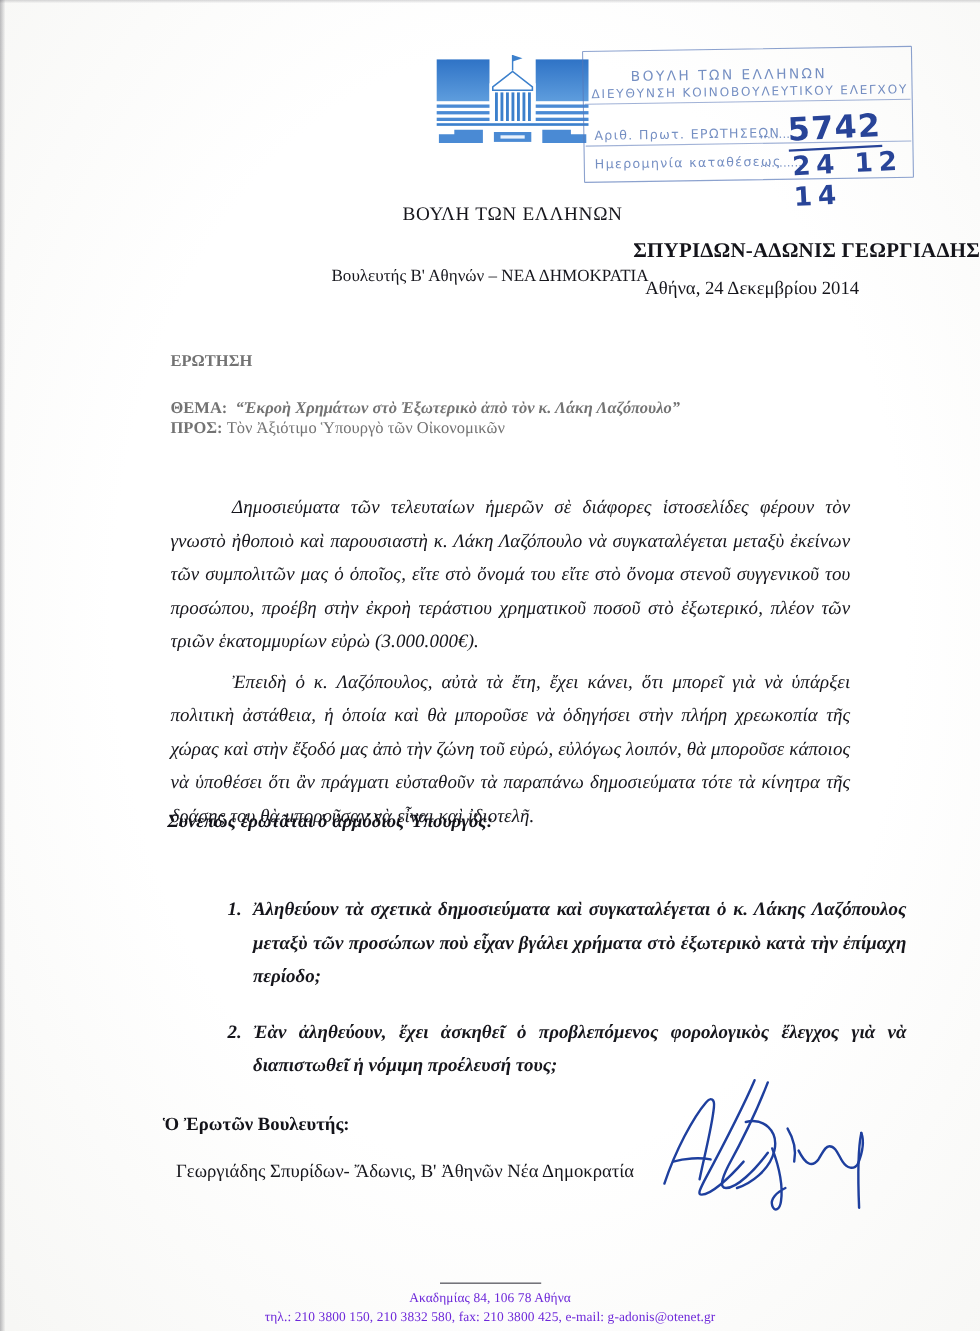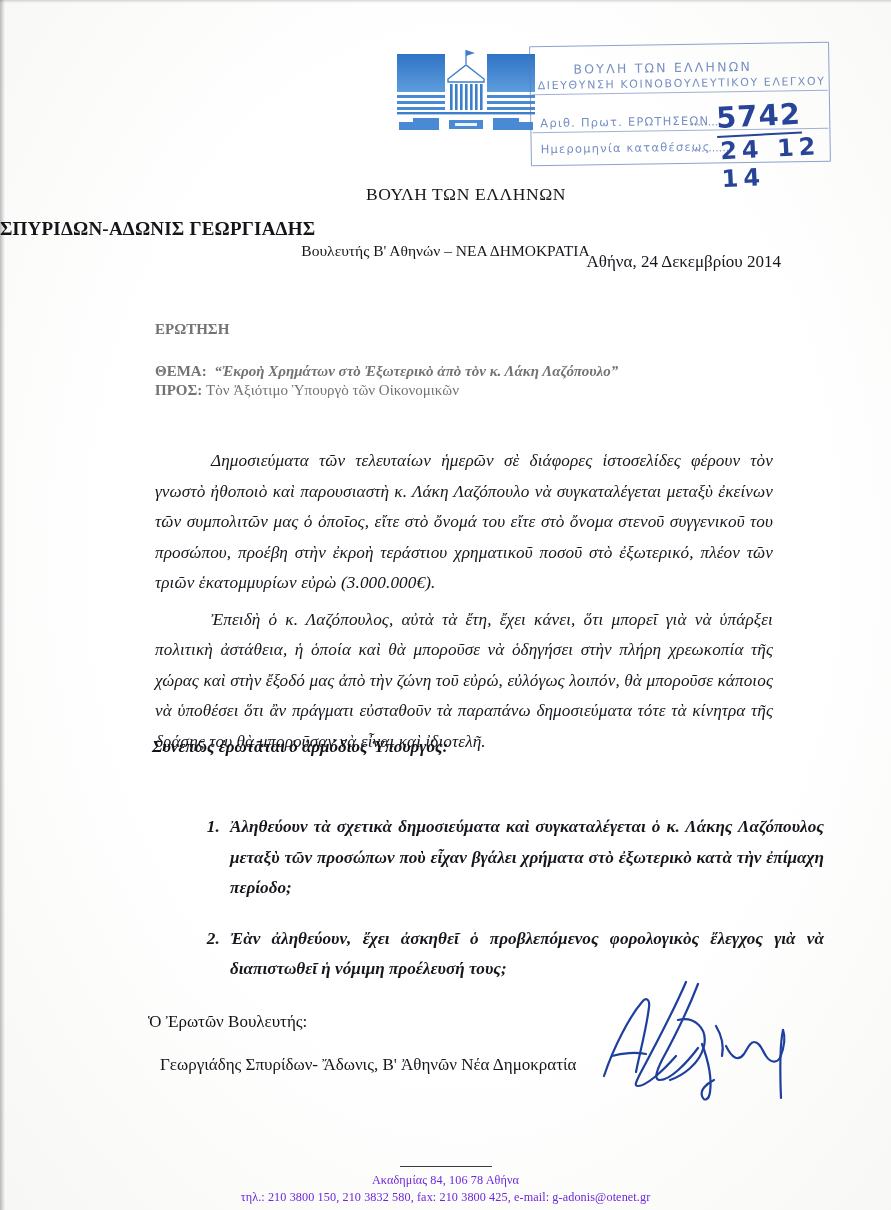--- a/index.html
+++ b/index.html
@@ -63,21 +63,21 @@
     text-align: center;
     font-size: 17.5px;
     letter-spacing: 0.6px;
     color: #16161c;
     white-space: nowrap;
   }
   .mp-name {
     position: absolute;
     left: 0; top: 172px;
     width: 891px;
-    text-align: left;
+    text-align: right;
     font-size: 19px;
     font-weight: bold;
     letter-spacing: 0.2px;
     color: #14141a;
   }
   .mp-role {
     position: absolute;
     left: 0; top: 196px;
     width: 891px;
     text-align: center;
@@ -221,21 +221,21 @@
     color: #16161c;
     padding-left: 6px;
   }
 
   
   .sig-label {
     position: absolute;
     left: 148px;
     top: 1012px;
     font-size: 17px;
-    font-weight: normal;
+    font-weight: bold;
     color: #131319;
   }
   .sig-name {
     position: absolute;
     left: 160px;
     top: 1055px;
     font-size: 17px;
     color: #16161c;
     white-space: nowrap;
   }

